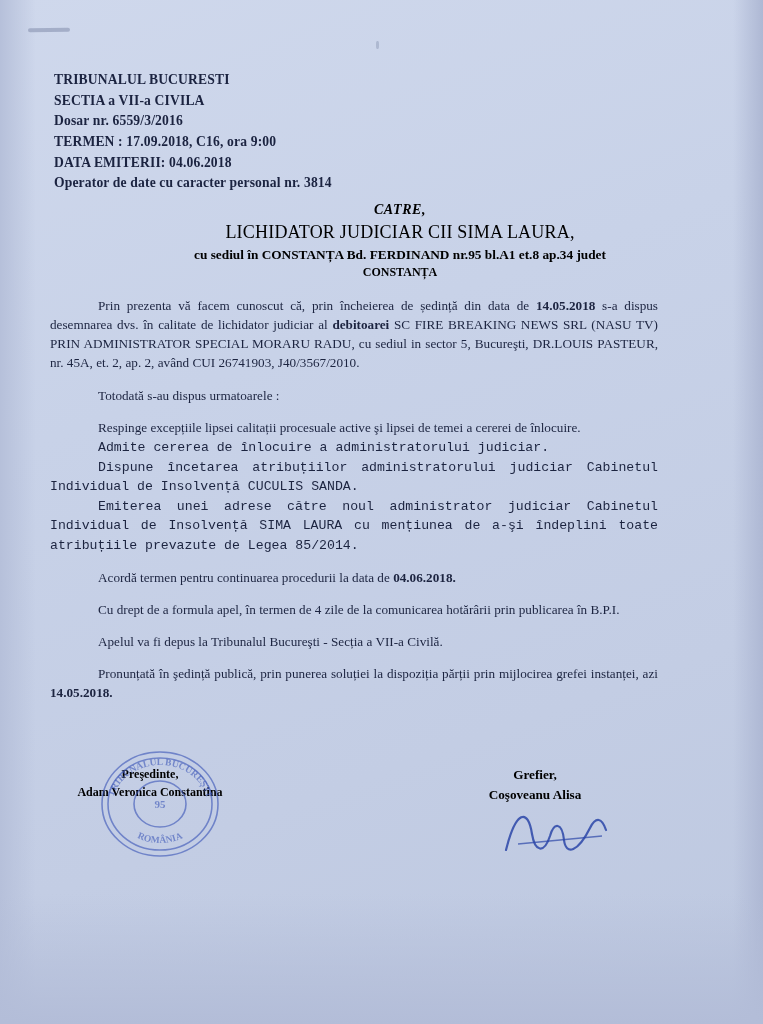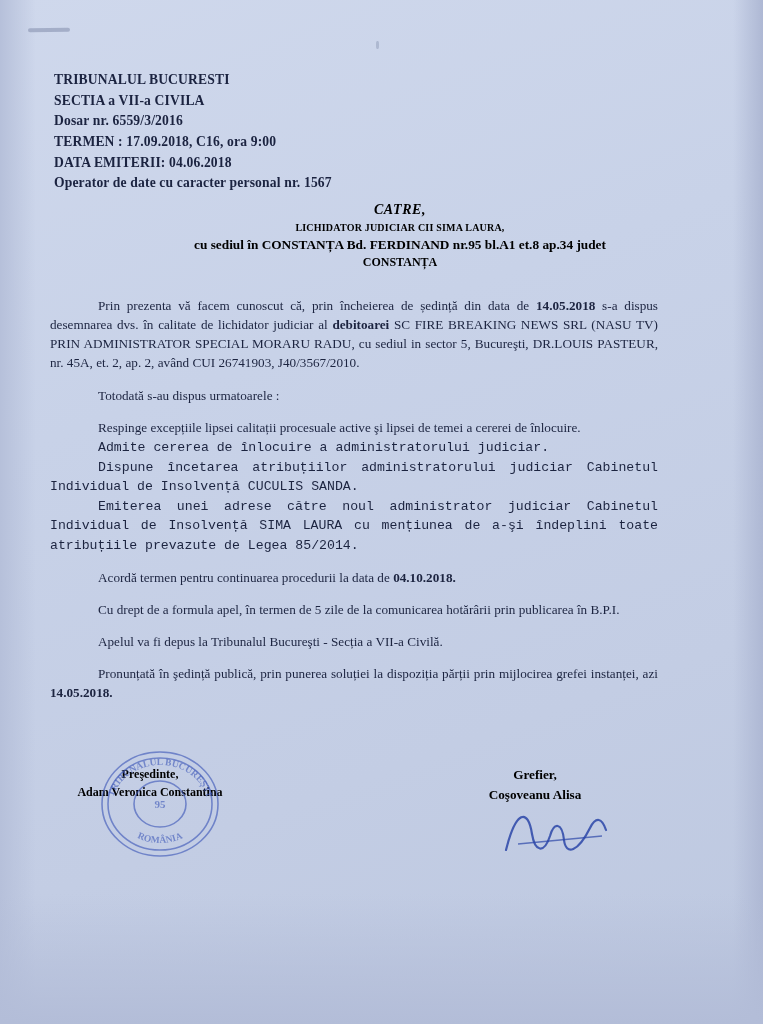--- a/index.html
+++ b/index.html
@@ -95,22 +95,22 @@
     width: 640px;
     text-align: center;
   }
   #catre-word {
     font-style: italic;
     font-weight: bold;
     font-size: 14px;
     letter-spacing: 0.6px;
   }
   #catre-line1 {
-    font-weight: bold;
-    font-size: 10px;
+    font-weight: normal;
+    font-size: 18px;
     margin-top: 4px;
     letter-spacing: 0.2px;
   }
   #catre-line2 {
     font-weight: bold;
     font-size: 13.3px;
     margin-top: 4px;
   }
   #catre-line3 {
     font-weight: bold;
@@ -192,21 +192,21 @@
   <div id="speck"></div>
 
   <div class="doc">
 
     <div id="header-block">
       <div id="court-name">TRIBUNALUL BUCURESTI</div>
       <div id="section-name">SECTIA a VII-a CIVILA</div>
       <div>Dosar nr. 6559/3/2016</div>
       <div>TERMEN : 17.09.2018, C16, ora 9:00</div>
       <div>DATA EMITERII: 04.06.2018</div>
-      <div>Operator de date cu caracter personal nr. 1567</div>
+      <div>Operator de date cu caracter personal nr. 3814</div>
     </div>
 
     <div id="catre-block">
       <div id="catre-word">CATRE,</div>
       <div id="catre-line1">LICHIDATOR JUDICIAR CII SIMA LAURA,</div>
       <div id="catre-line2">cu sediul în CONSTANȚA Bd. FERDINAND nr.95 bl.A1 et.8 ap.34 judet</div>
       <div id="catre-line3">CONSTANȚA</div>
     </div>
 
     <div id="body-block" class="txt">
@@ -216,23 +216,23 @@
 
       <p class="gap">Respinge excepțiile lipsei calitații procesuale active şi lipsei de temei a cererei de înlocuire.</p>
 
       <p class="tight">Admite cererea de înlocuire a administratorului judiciar.</p>
 
 
       <p class="tight">Dispune încetarea atribuțiilor administratorului judiciar Cabinetul Individual de Insolvență CUCULIS SANDA.</p>
 
       <p class="tight">Emiterea unei adrese către noul administrator judiciar Cabinetul Individual de Insolvență SIMA LAURA cu mențiunea de a-şi îndeplini toate atribuțiile prevazute de Legea 85/2014.</p>
 
-      <p class="gap"><span>Acordă termen pentru continuarea procedurii la data de </span><b class="bold">04.10.2018.</b></p>
-
-      <p class="gap">Cu drept de a formula apel, în termen de 5 zile de la comunicarea hotărârii prin publicarea în B.P.I.</p>
+      <p class="gap"><span>Acordă termen pentru continuarea procedurii la data de </span><b class="bold">04.06.2018.</b></p>
+
+      <p class="gap">Cu drept de a formula apel, în termen de 4 zile de la comunicarea hotărârii prin publicarea în B.P.I.</p>
 
       <p class="gap">Apelul va fi depus la Tribunalul Bucureşti - Secția a VII-a Civilă.</p>
 
       <p class="gap"><span>Pronunțată în şedință publică, prin punerea soluției la dispoziția părții prin mijlocirea grefei instanței, azi </span><b class="bold">14.05.2018.</b></p>
     </div>
 
     <div id="sig-left">
       <div>Preşedinte,</div>
       <div>Adam Veronica Constantina</div>
     </div>

